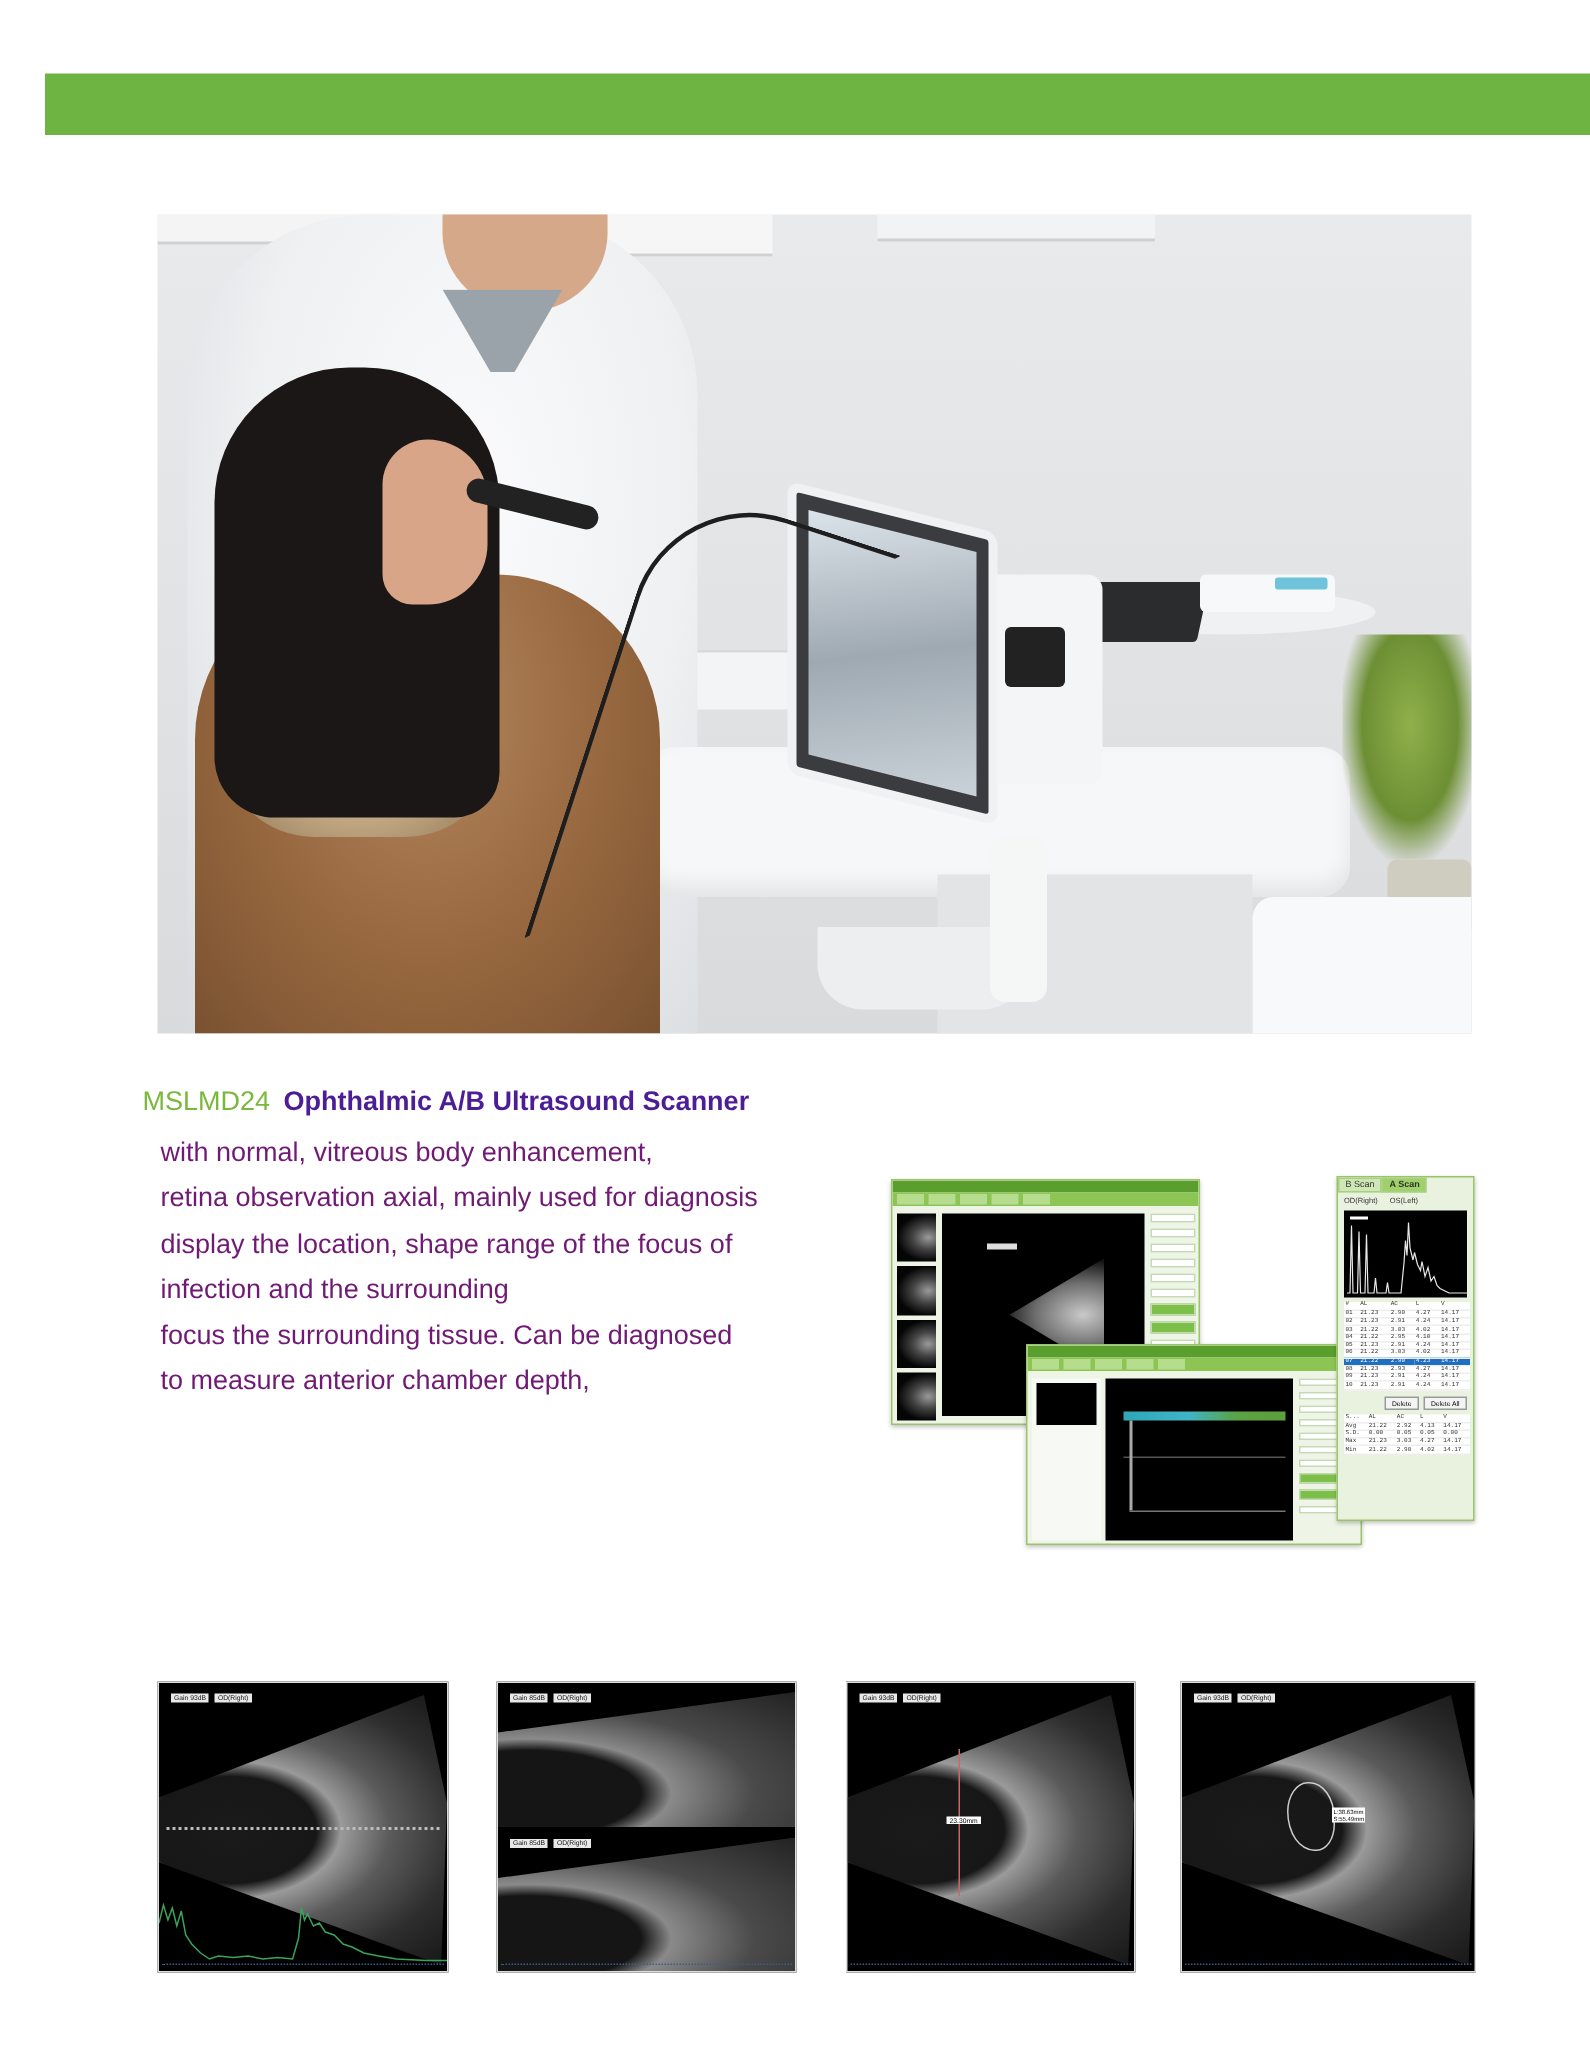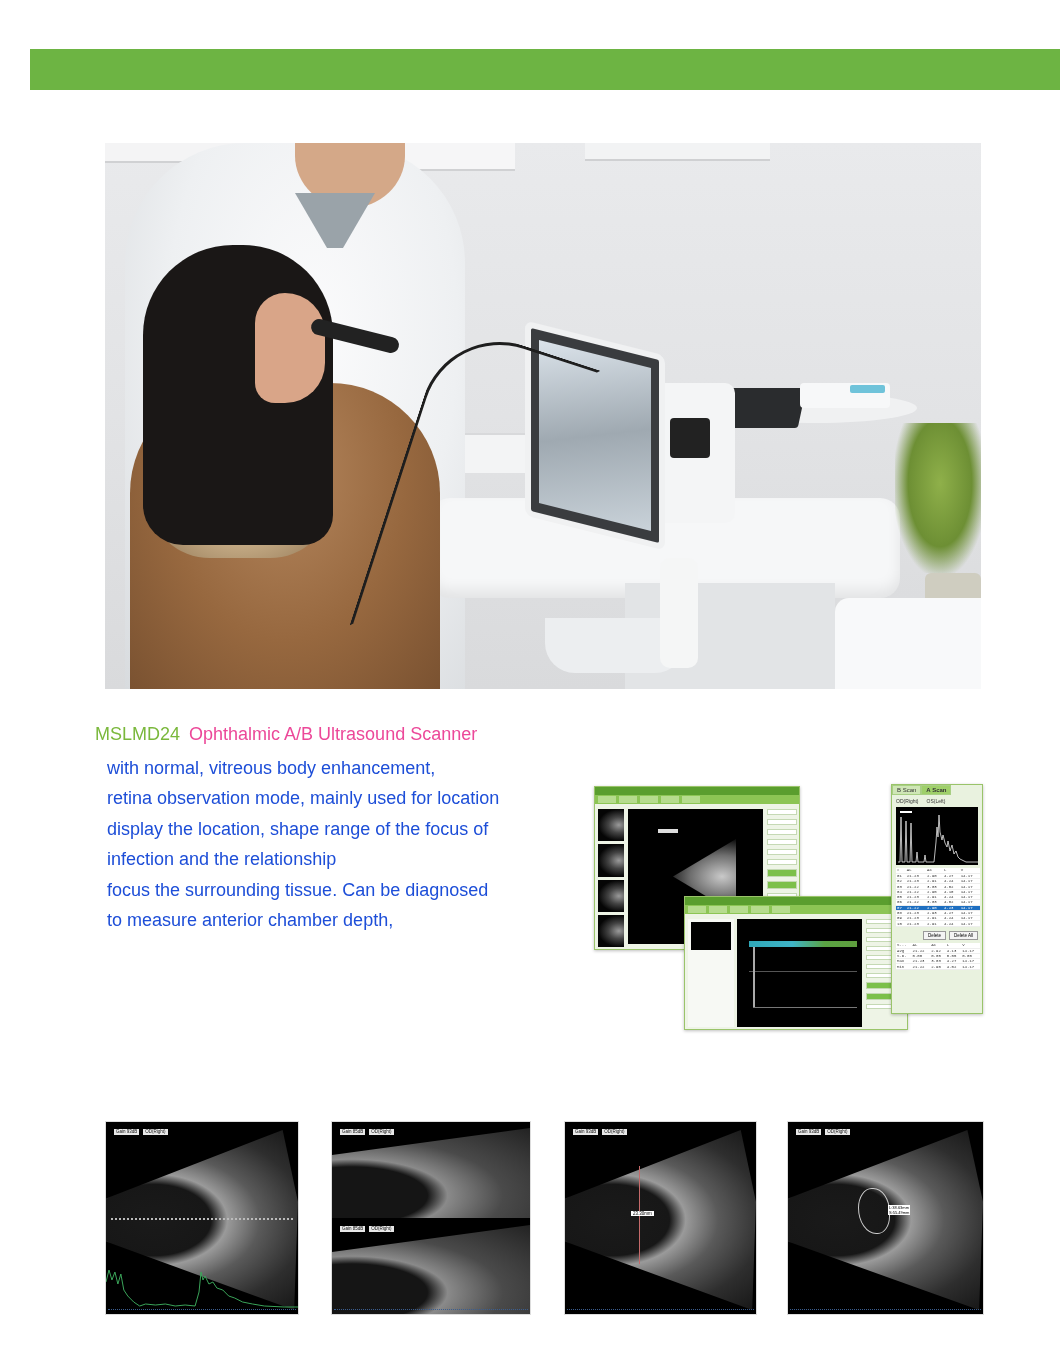--- a/index.html
+++ b/index.html
@@ -36,22 +36,22 @@
   .photo .keyboard { position: absolute; left: 622px; top: 245px; width: 75px; height: 40px; background: #2a2c2e; border-radius: 3px; transform: skewX(-12deg); }
   .photo .router { position: absolute; left: 695px; top: 240px; width: 90px; height: 25px; background: #f7f8f9; border-radius: 4px; }
   .photo .router-accent { position: absolute; left: 745px; top: 242px; width: 35px; height: 8px; background: #6fc3da; border-radius: 2px; }
   .photo .plant { position: absolute; left: 790px; top: 280px; width: 90px; height: 150px; background: radial-gradient(ellipse at 50% 40%, #8fb04a 0%, #6d8f34 50%, rgba(90,120,40,0.0) 75%); }
   .photo .pot { position: absolute; left: 820px; top: 430px; width: 56px; height: 65px; background: #cfcdc0; border-radius: 6px 6px 20px 20px; }
   .photo .sink { position: absolute; left: 730px; top: 455px; width: 146px; height: 91px; background: #f8f9fa; border-radius: 14px 0 0 0; }
 
   
   .title-line { position: absolute; left: 95px; top: 724px; font-size: 18px; white-space: nowrap; }
   .model { color: #7ab83c; font-weight: normal; }
-  .title { color: #ec4899; font-weight: normal; margin-left: 4px; }
-  .desc { position: absolute; left: 107px; top: 753px; width: 470px; font-size: 18px; line-height: 30.4px; color: #1d4ed8; }
+  .title { color: #4c1d95; font-weight: bold; margin-left: 4px; }
+  .desc { position: absolute; left: 107px; top: 753px; width: 470px; font-size: 18px; line-height: 30.4px; color: #701a75; }
   .desc p { white-space: nowrap; }
 
   
   .sw { position: absolute; background: #eef4e6; border: 1px solid #9ac46a; box-shadow: 0 1px 3px rgba(0,0,0,0.25); overflow: hidden; }
   .sw .bar { height: 8px; background: #5a9e2e; }
   .sw .tabs { height: 9px; background: #8cc554; display: flex; gap: 3px; padding: 1px 3px; }
   .sw .tabs span { display: block; width: 18px; height: 7px; background: #b6dc8e; }
   .sw1 { left: 594px; top: 786px; width: 206px; height: 164px; }
   .sw1 .thumbs { position: absolute; left: 3px; top: 22px; width: 26px; height: 138px; display: flex; flex-direction: column; gap: 3px; }
   .sw1 .thumbs div { flex: 1; background: radial-gradient(ellipse at 80% 50%, #9a9a9a 0%, #444 35%, #050505 70%); }
@@ -146,23 +146,23 @@
   <div class="sink"></div>
 </div>
 
 <div class="title-line">
   <span class="model">MSLMD24</span>
   <span class="title">Ophthalmic A/B Ultrasound Scanner</span>
 </div>
 
 <div class="desc">
   <p>with normal, vitreous body enhancement,</p>
-  <p>retina observation mode, mainly used for location</p>
+  <p>retina observation axial, mainly used for diagnosis</p>
   <p>display the location, shape range of the focus of</p>
-  <p>infection and the relationship</p>
+  <p>infection and the surrounding</p>
   <p>focus the surrounding tissue. Can be diagnosed</p>
   <p>to measure anterior chamber depth,</p>
 </div>
 
 <div class="sw sw1">
   <div class="bar"></div>
   <div class="tabs">
       <span></span>
       <span></span>
       <span></span>

